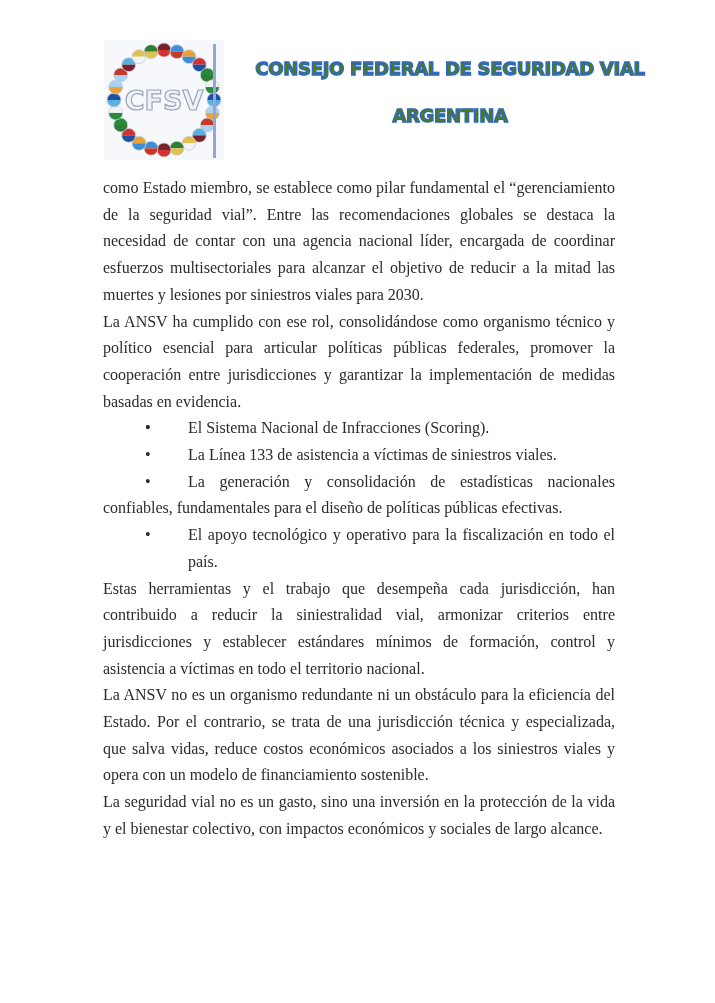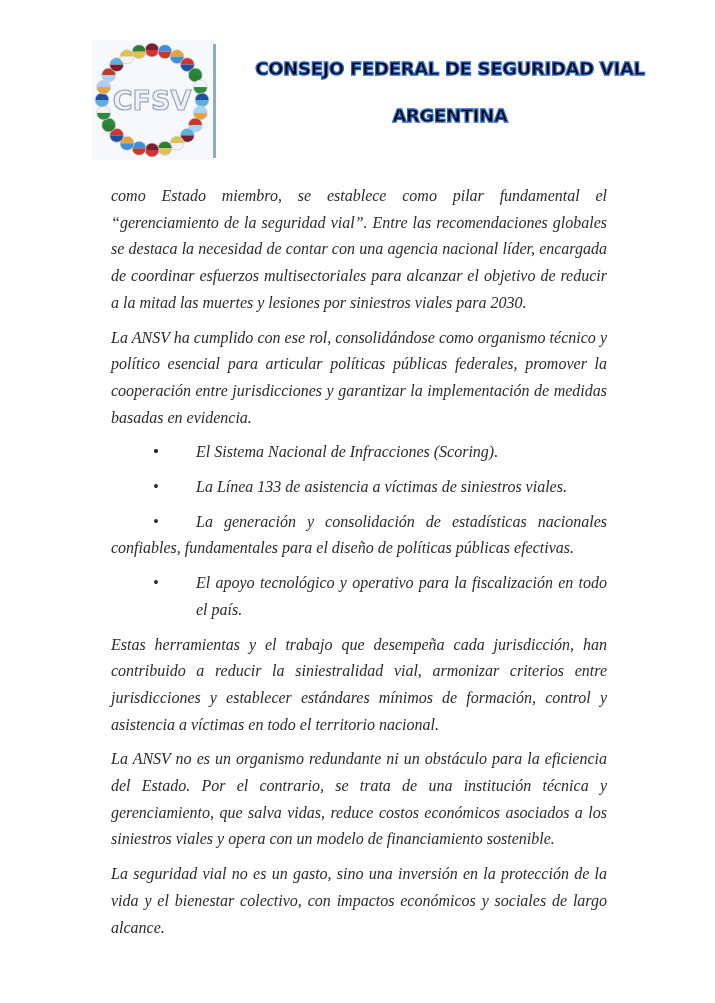--- a/index.html
+++ b/index.html
@@ -1,39 +1,39 @@
 <!DOCTYPE html>
 <html><head>
 <meta charset="utf-8">
 <style>
   html, body { margin: 0; padding: 0; }
   body {
     width: 715px; height: 1003px; background: #ffffff; position: relative; overflow: hidden;
     font-family: "Liberation Serif", "DejaVu Serif", serif; color: #2b2b2b;
   }
   .logo {
-    position: absolute; left: 92px; top: 40px; width: 120px; height: 120px;
+    position: absolute; left: 104px; top: 40px; width: 120px; height: 120px;
   }
   .logo-bar {
     position: absolute; left: 213px; top: 44px; width: 3px; height: 114px; background: #8fa8d8;
   }
   .title {
     position: absolute; left: 230px; width: 440px; text-align: center;
     font-family: "DejaVu Sans", "Liberation Sans", sans-serif; font-weight: bold;
-    color: #000000; font-size: 18px; letter-spacing: -0.3px;
+    color: #4d7c0f; font-size: 18px; letter-spacing: -0.3px;
     -webkit-text-stroke: 1.3px #2f67c6;
     text-shadow: 0 0 2px rgba(80,130,220,0.5);
   }
   .title.l1 { top: 58px; }
   .title.l2 { top: 105px; }
   .content {
     position: absolute; left: 103px; top: 175px; width: 512px;
     font-size: 16px; line-height: 26.7px; text-align: justify;
   }
-  .content p { margin: 8px; font-style: italic; }
+  .content p { margin: 0; }
   .bullet-item { position: relative; padding-left: 85px; margin: 0; }
   .bullet-item .dot { position: absolute; left: 42px; top: 0; }
   .bullet-item.wrap { padding-left: 0; text-indent: 85px; }
   .bullet-item.wrap .dot { text-indent: 0; }
   .last-line { text-align-last: left; }
 </style>
 </head>
 <body>
 
 <div class="logo">
@@ -195,15 +195,15 @@
 
 <div class="content">
   <p class="last-line">como Estado miembro, se establece como pilar fundamental el “gerenciamiento de la seguridad vial”. Entre las recomendaciones globales se destaca la necesidad de contar con una agencia nacional líder, encargada de coordinar esfuerzos multisectoriales para alcanzar el objetivo de reducir a la mitad las muertes y lesiones por siniestros viales para 2030.</p>
   <p class="last-line">La ANSV ha cumplido con ese rol, consolidándose como organismo técnico y político esencial para articular políticas públicas federales, promover la cooperación entre jurisdicciones y garantizar la implementación de medidas basadas en evidencia.</p>
   <p class="bullet-item"><span class="dot">•</span></p>
   <p class="bullet-item"><span class="dot">•</span><span>El Sistema Nacional de Infracciones (Scoring).</span></p>
   <p class="bullet-item"><span class="dot">•</span><span>La Línea 133 de asistencia a víctimas de siniestros viales.</span></p>
   <p class="bullet-item wrap last-line"><span class="dot">•</span><span>La generación y consolidación de estadísticas nacionales confiables, fundamentales para el diseño de políticas públicas efectivas.</span></p>
   <p class="bullet-item"><span class="dot">•</span><span>El apoyo tecnológico y operativo para la fiscalización en todo el país.</span></p>
   <p class="last-line">Estas herramientas y el trabajo que desempeña cada jurisdicción, han contribuido a reducir la siniestralidad vial, armonizar criterios entre jurisdicciones y establecer estándares mínimos de formación, control y asistencia a víctimas en todo el territorio nacional.</p>
-  <p class="last-line">La ANSV no es un organismo redundante ni un obstáculo para la eficiencia del Estado. Por el contrario, se trata de una institución técnica y gerenciamiento, que salva vidas, reduce costos económicos asociados a los siniestros viales y opera con un modelo de financiamiento sostenible.</p>
+  <p class="last-line">La ANSV no es un organismo redundante ni un obstáculo para la eficiencia del Estado. Por el contrario, se trata de una jurisdicción técnica y especializada, que salva vidas, reduce costos económicos asociados a los siniestros viales y opera con un modelo de financiamiento sostenible.</p>
   <p class="last-line">La seguridad vial no es un gasto, sino una inversión en la protección de la vida y el bienestar colectivo, con impactos económicos y sociales de largo alcance.</p>
 </div>
 
 </body></html>

